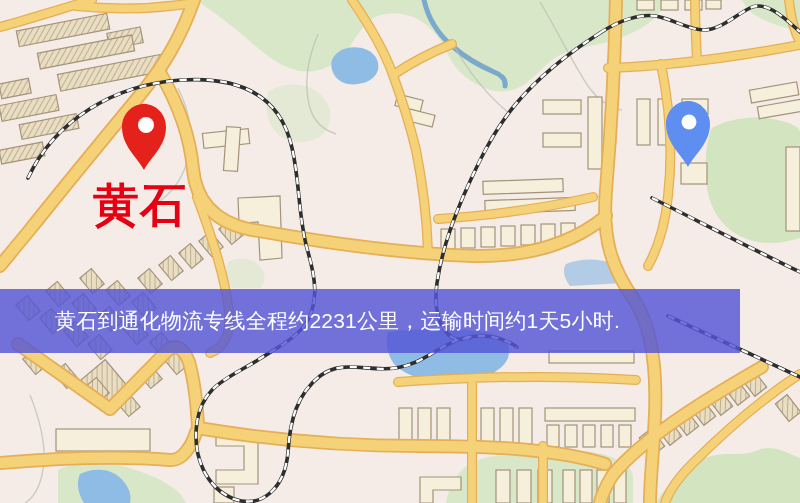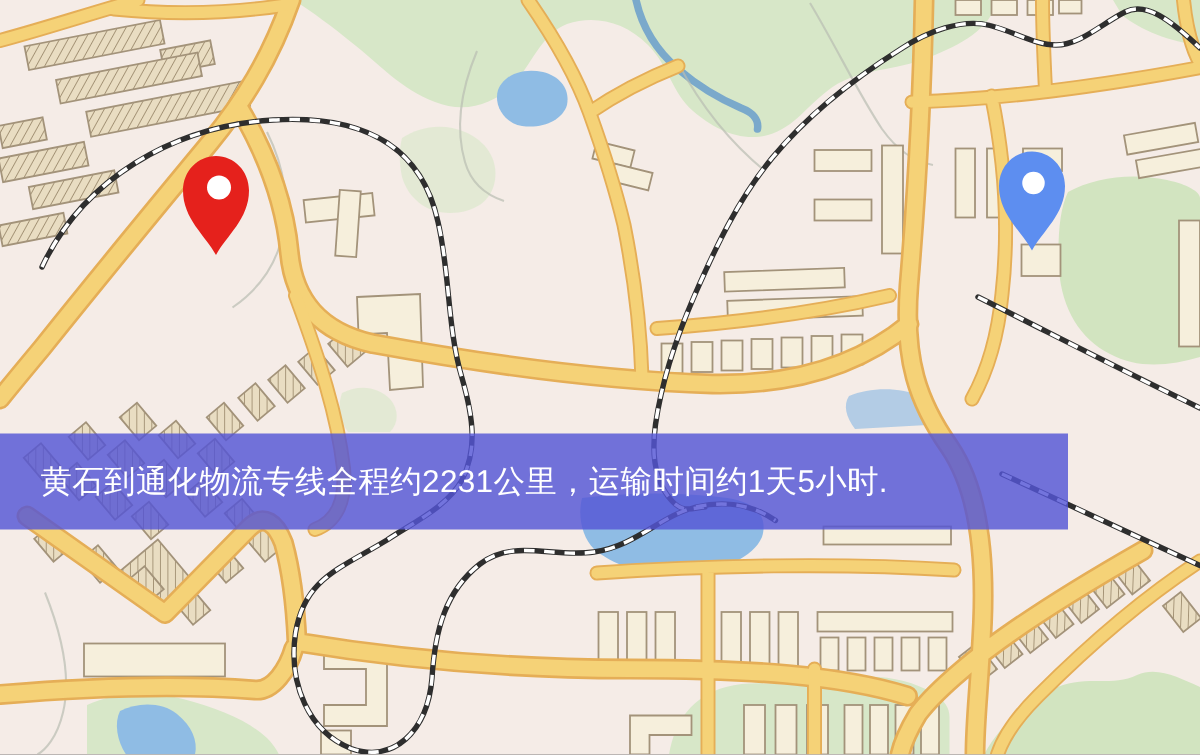--- a/index.html
+++ b/index.html
@@ -30,21 +30,21 @@
   .rail-base{fill:none;stroke:var(--rail-dark);stroke-width:3.6;stroke-linecap:round}
   .rail-dash{fill:none;stroke:#ffffff;stroke-width:2.3;stroke-dasharray:7 6.5}
   .pin-red{fill:var(--origin-marker)}
   .pin-blue{fill:var(--dest-marker)}
   .pin-hole{fill:#ffffff}
   .city-label{position:absolute;font-size:46px;font-weight:700;line-height:1;letter-spacing:1px;
               white-space:nowrap;pointer-events:none}
   .city-label.origin{left:93px;top:182px;color:var(--origin-label)}
   .city-label.dest{left:646px;top:181px;color:var(--dest-label)}
   .banner{position:absolute;left:0;top:289px;width:712px;height:64px;background:var(--banner-bg);
-          display:flex;align-items:center;}
+          display:flex;align-items:center;padding-left:28px;}
   .banner span{color:var(--banner-text);font-size:21px;letter-spacing:.2px;padding-left:27px;
                white-space:nowrap;font-weight:400;}
 </style>
 </head>
 <body>
 
 <div class="stage">
   <svg width="800" height="503" viewBox="0 0 800 503">
     <defs>
       <pattern id="hb" patternUnits="userSpaceOnUse" width="5" height="5" patternTransform="rotate(40)">
@@ -208,17 +208,18 @@
     <g transform="translate(144,170)">
       <path class="pin-red" d="M0,0 C-7,-13 -22,-24 -22,-43 C-22,-56 -12,-66 0,-66 C12,-66 22,-56 22,-43 C22,-24 7,-13 0,0 Z"></path>
       <circle class="pin-hole" cx="2" cy="-45" r="8"></circle>
     </g>
     <g transform="translate(688,167)">
       <path class="pin-blue" d="M0,0 C-7,-13 -22,-24 -22,-43 C-22,-56 -12,-66 0,-66 C12,-66 22,-56 22,-43 C22,-24 7,-13 0,0 Z"></path>
       <circle class="pin-hole" cx="1" cy="-45" r="7.5"></circle>
     </g>
   </svg>
 
+  <div class="city-label origin">黄石</div>
 
   <div class="banner">
     <span>黄石到通化物流专线全程约2231公里，运输时间约1天5小时.</span>
   </div>
 </div>
 
 </body></html>

